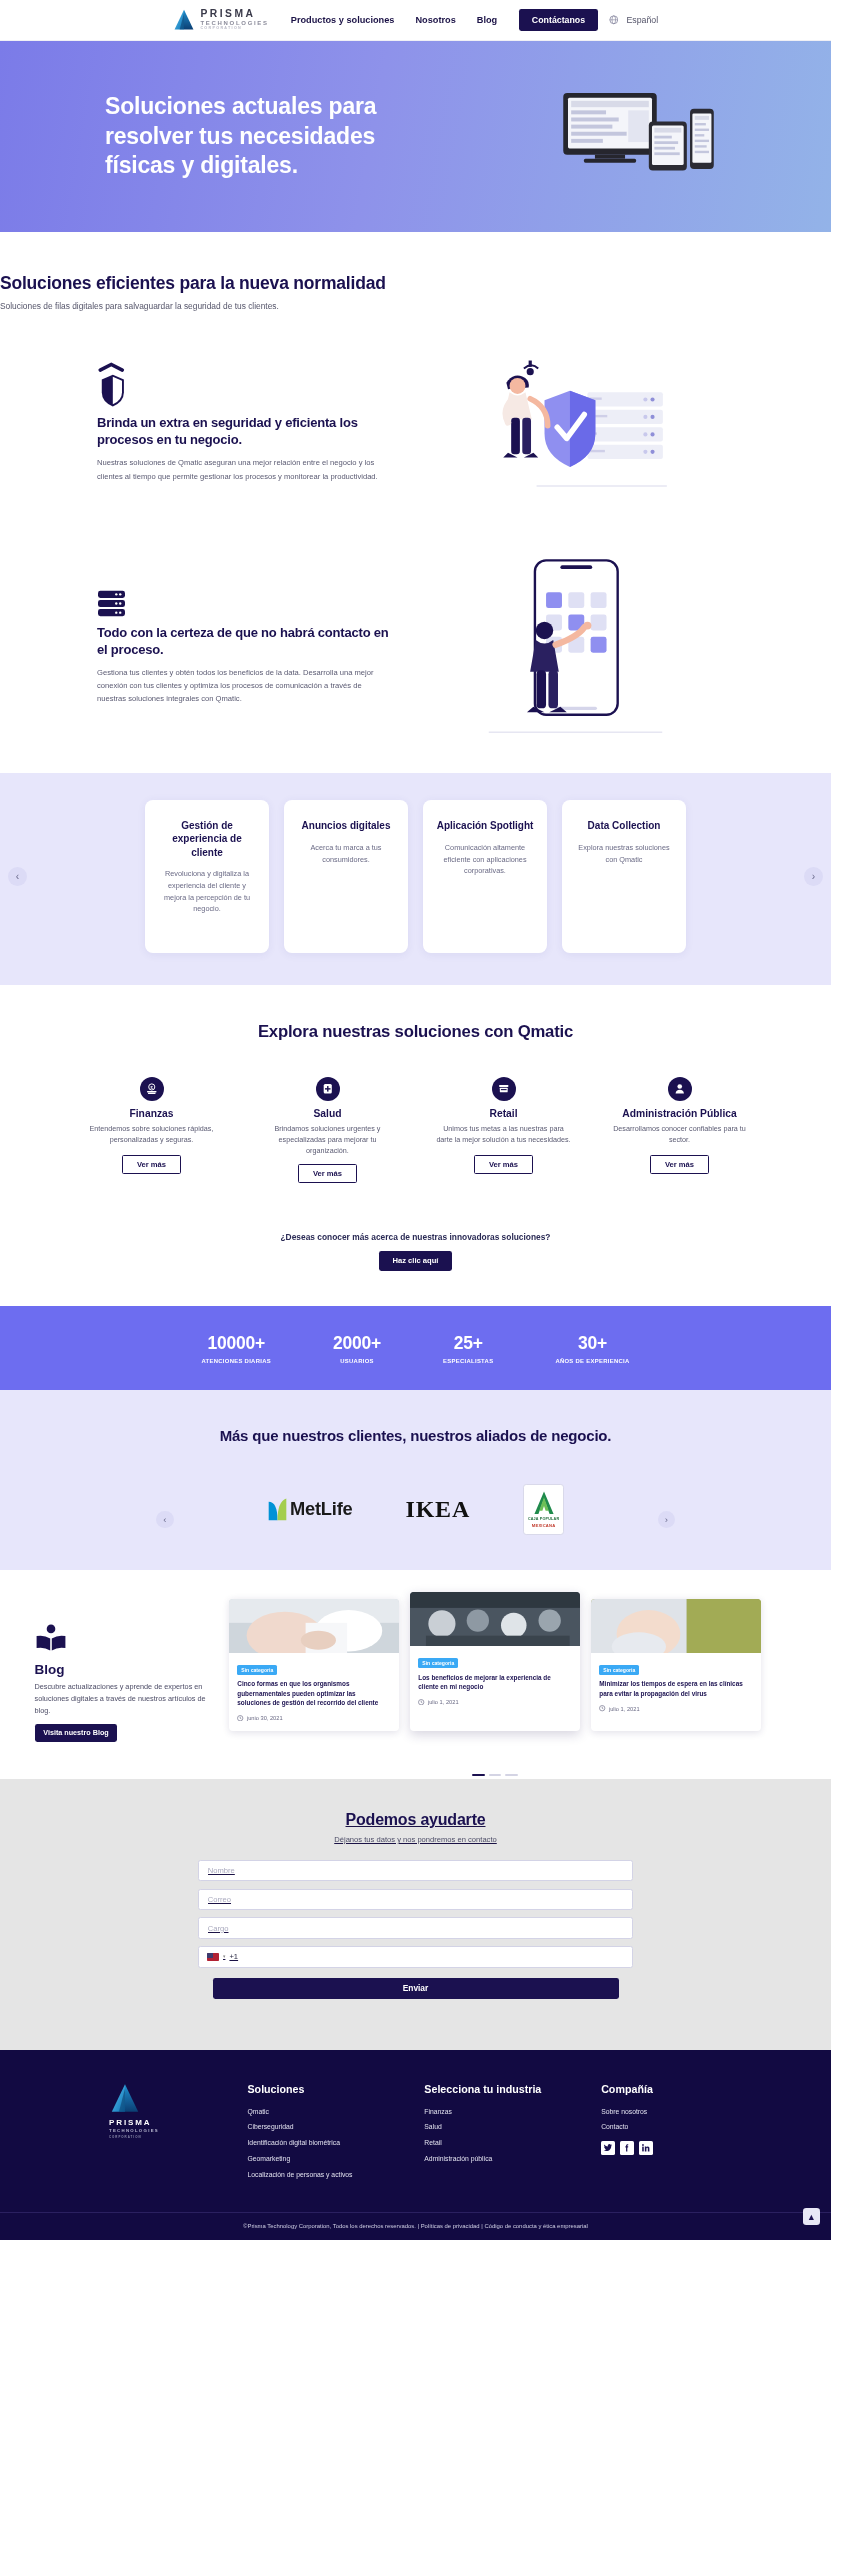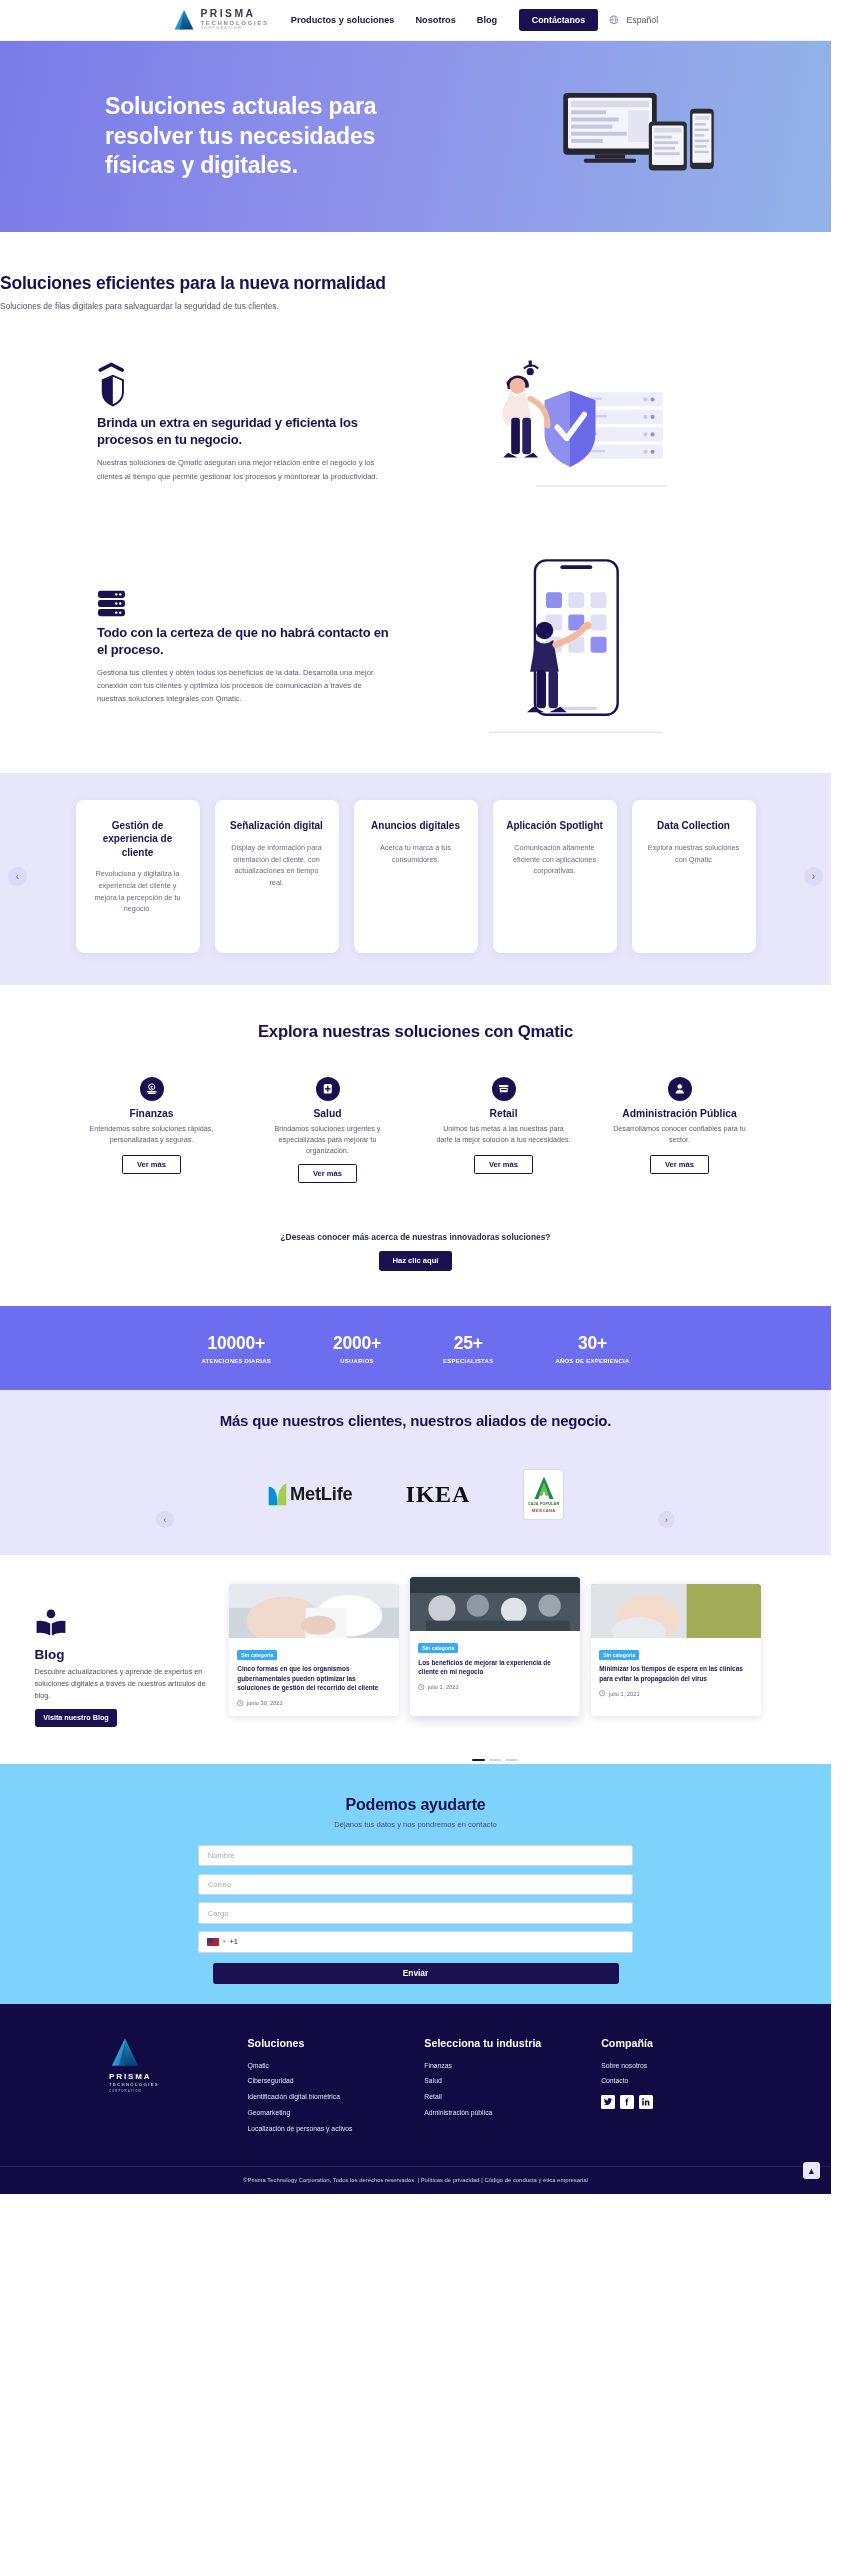--- a/index.html
+++ b/index.html
@@ -142,21 +142,21 @@
   
   .stats {
     background: #6d6df0; padding: 27px 0 25.5px;
     display: flex; justify-content: center; gap: 62px;
   }
   .stat { text-align: center; color: #fff; }
   .stat .num { font-size: 17.5px; font-weight: 800; letter-spacing: -0.2px; }
   .stat .lbl { font-size: 5.9px; font-weight: 700; letter-spacing: 0.3px; margin-top: 4px; }
 
   
-  .partners { background: #e7e6fb; padding: 22px 0 35px; text-align: center; position: relative; }
+  .partners { background: #e7e6fb; padding: 37px 0 35px; text-align: center; position: relative; }
   .partners h2 { font-size: 15px; font-weight: 800; color: #1b1150; letter-spacing: -0.2px; }
   .logos-row {
     display: flex; align-items: center; justify-content: center;
     gap: 53px; margin-top: 40px; min-height: 49px;
   }
   .p-arrow {
     position: absolute; top: 121px; width: 17.5px; height: 17.5px; border-radius: 50%;
     background: #dcdbf6; color: #6b6b8c; display: flex; align-items: center;
     justify-content: center; font-size: 9.6px; border: none; cursor: pointer;
     font-family: "Liberation Sans", sans-serif;
@@ -197,21 +197,21 @@
   .post-title { font-size: 6.4px; font-weight: 700; color: #1b1150; line-height: 1.48; }
   .post-date {
     margin-top: 7.2px; font-size: 5.7px; color: #6a6a85;
     display: flex; align-items: center; gap: 3.2px;
   }
   .dots { display: flex; justify-content: center; gap: 4px; padding: 8px 0 3.2px; margin-left: 159px; }
   .dot { width: 12.7px; height: 2px; background: #d4d4e4; border-radius: 1.6px; }
   .dot.on { background: #1b1150; }
 
   
-  .contact { background: #7dd3fc; padding: 32px 0 20px; text-align: center; }
+  .contact { background: #e5e5e5; padding: 32px 0 51px; text-align: center; text-decoration: underline; }
   .contact h2 { font-size: 16px; font-weight: 800; color: #1b1150; letter-spacing: -0.2px; }
   .contact .sub { font-size: 7.6px; color: #4c4c66; margin-top: 5.6px; }
   .form { width: 435px; margin: 16px auto 0; display: flex; flex-direction: column; gap: 7.2px; }
   .form input {
     height: 21.5px; border: 0.8px solid #d3d3e6; border-radius: 2.4px;
     padding: 0 8.8px; font-size: 7.6px; color: #2a2a44; background: #fff;
     font-family: "Liberation Sans", sans-serif; outline: none; width: 100%;
   }
   .form input::placeholder { color: #a9a9be; }
   .phone-row {
@@ -451,24 +451,20 @@
       </svg>
     </div>
   </div>
 
   <div class="cards-band">
     <button class="arrow-btn arrow-left">‹</button>
     <div class="cards-row">
       <div class="s-card">
         <h4>Gestión de experiencia de cliente</h4>
         <p>Revoluciona y digitaliza la experiencia del cliente y mejora la percepción de tu negocio.</p>
-      </div>
-      <div class="s-card">
-        <h4>Señalización digital</h4>
-        <p>Display de información para orientación del cliente, con actualizaciones en tiempo real.</p>
       </div>
       <div class="s-card">
         <h4>Anuncios digitales</h4>
         <p>Acerca tu marca a tus consumidores.</p>
       </div>
       <div class="s-card">
         <h4>Aplicación Spotlight</h4>
         <p>Comunicación altamente eficiente con aplicaciones corporativas.</p>
       </div>
       <div class="s-card">

